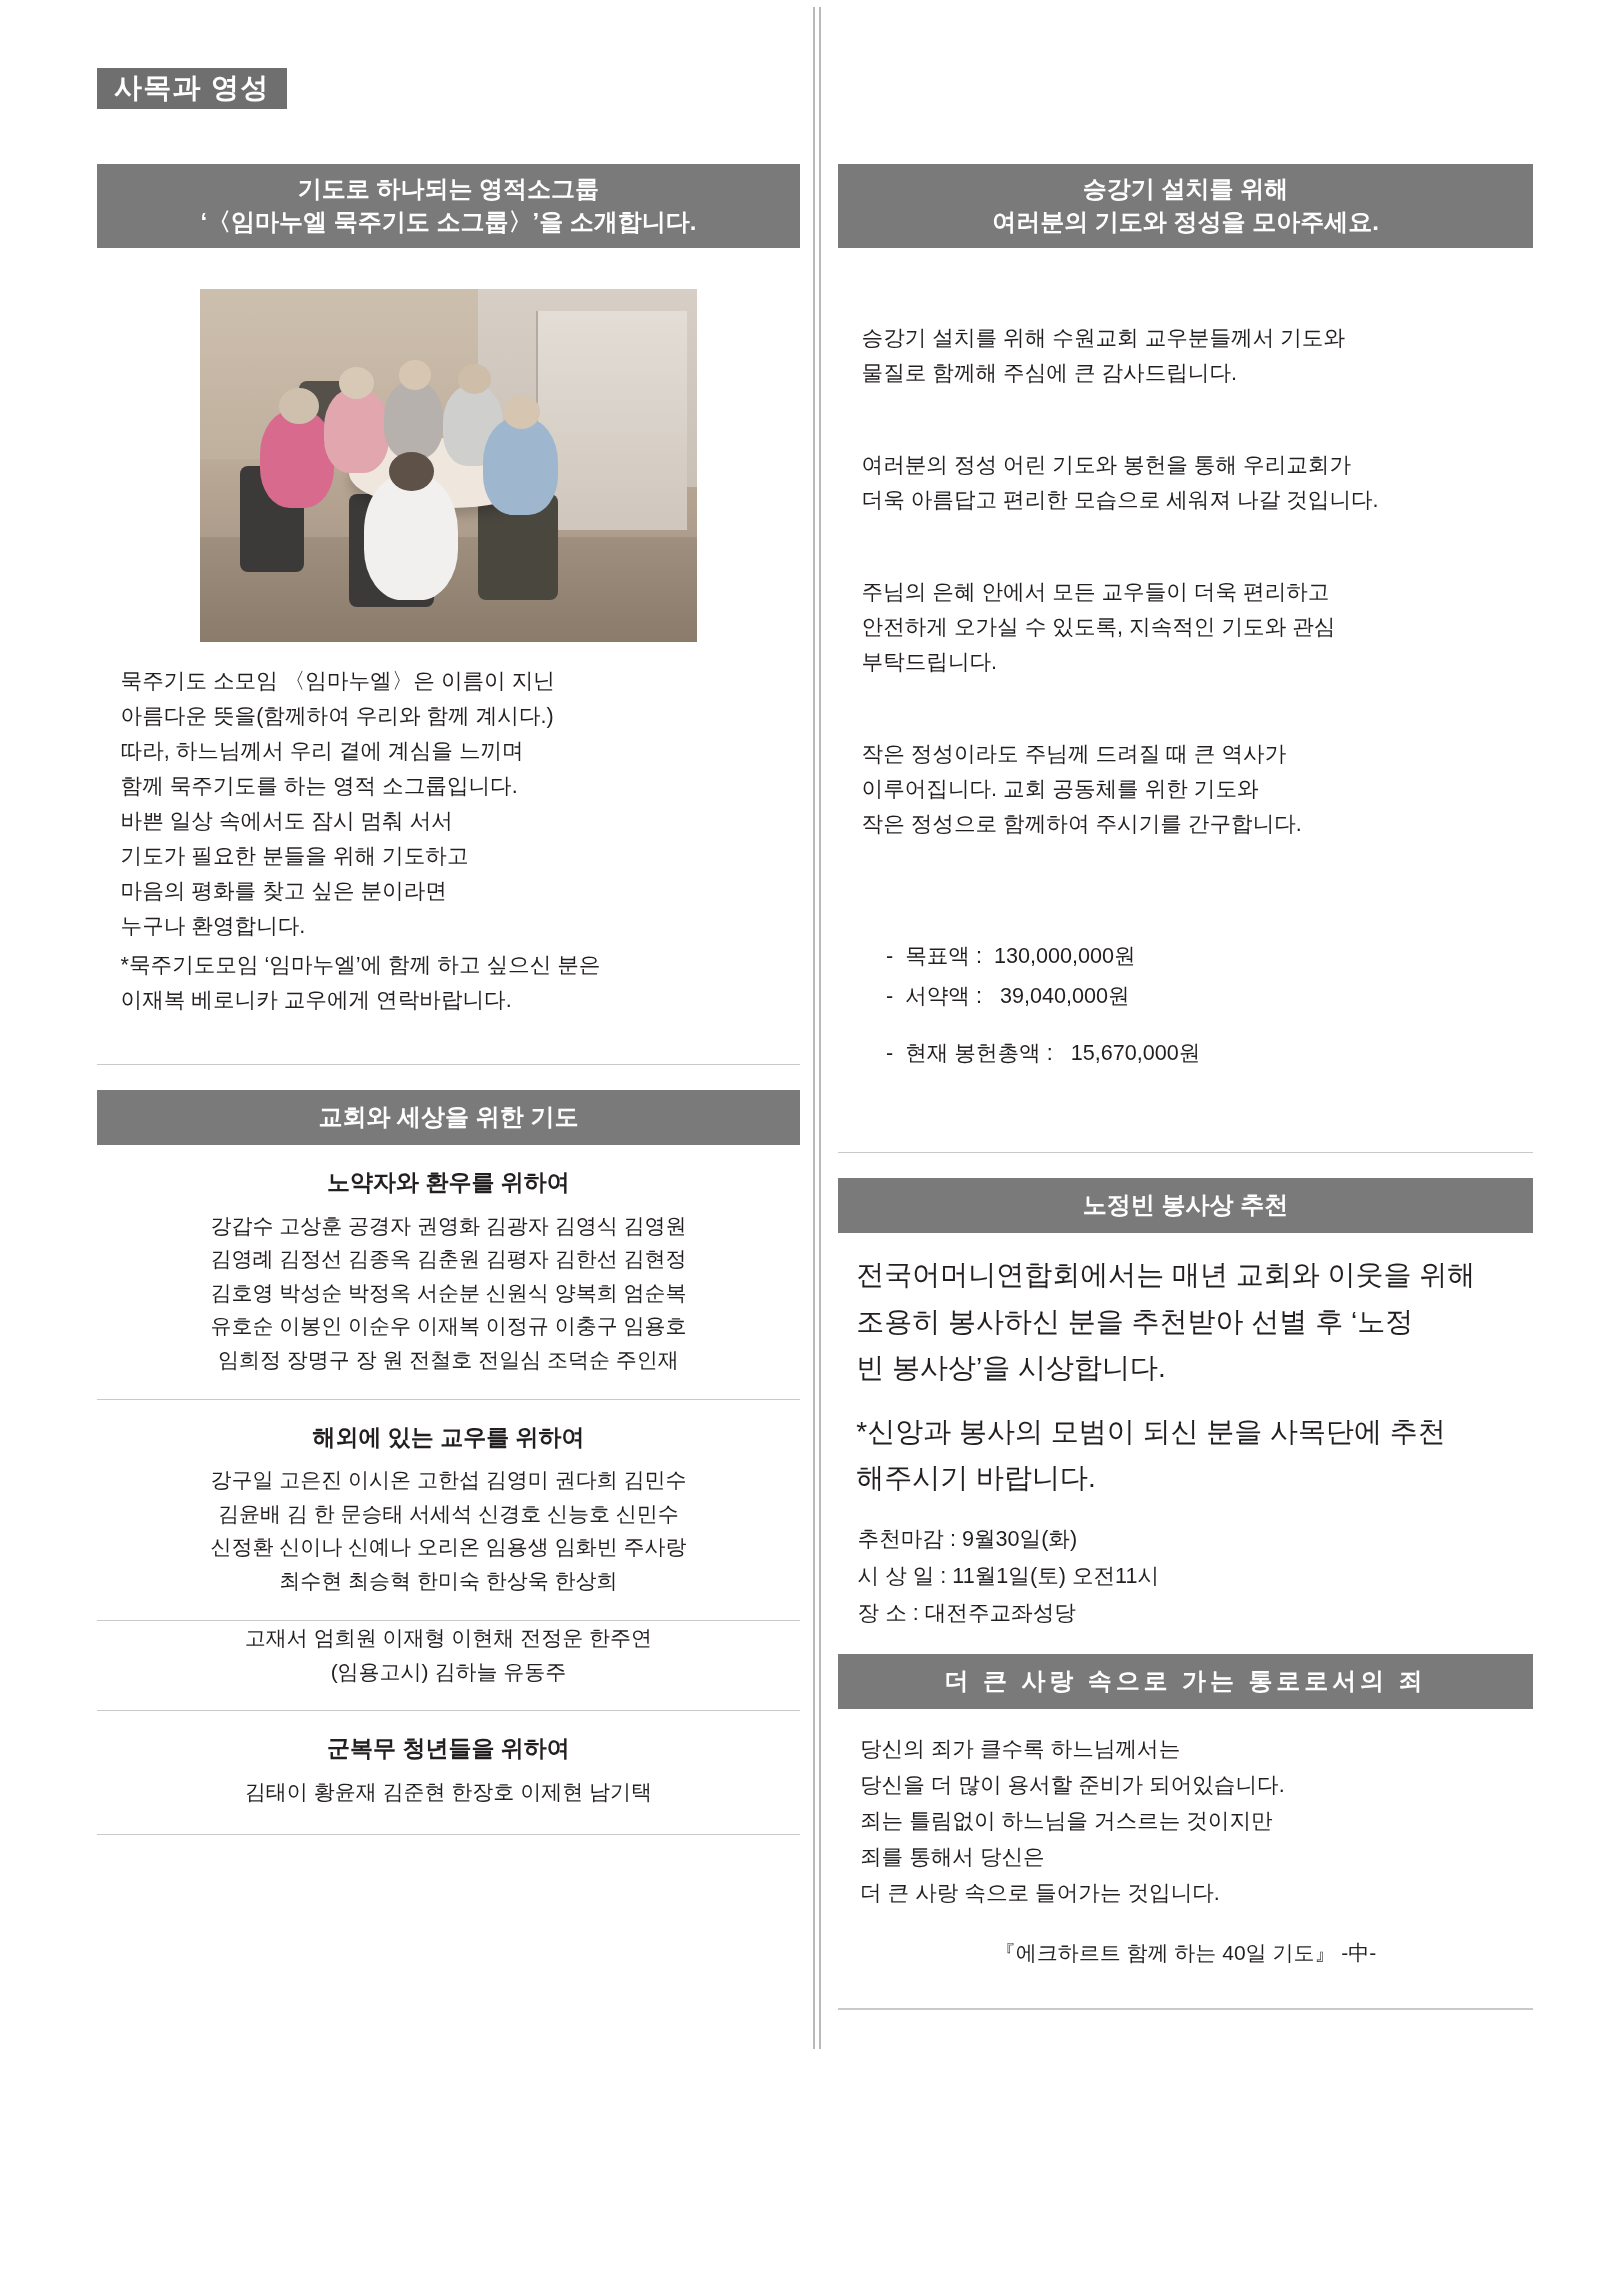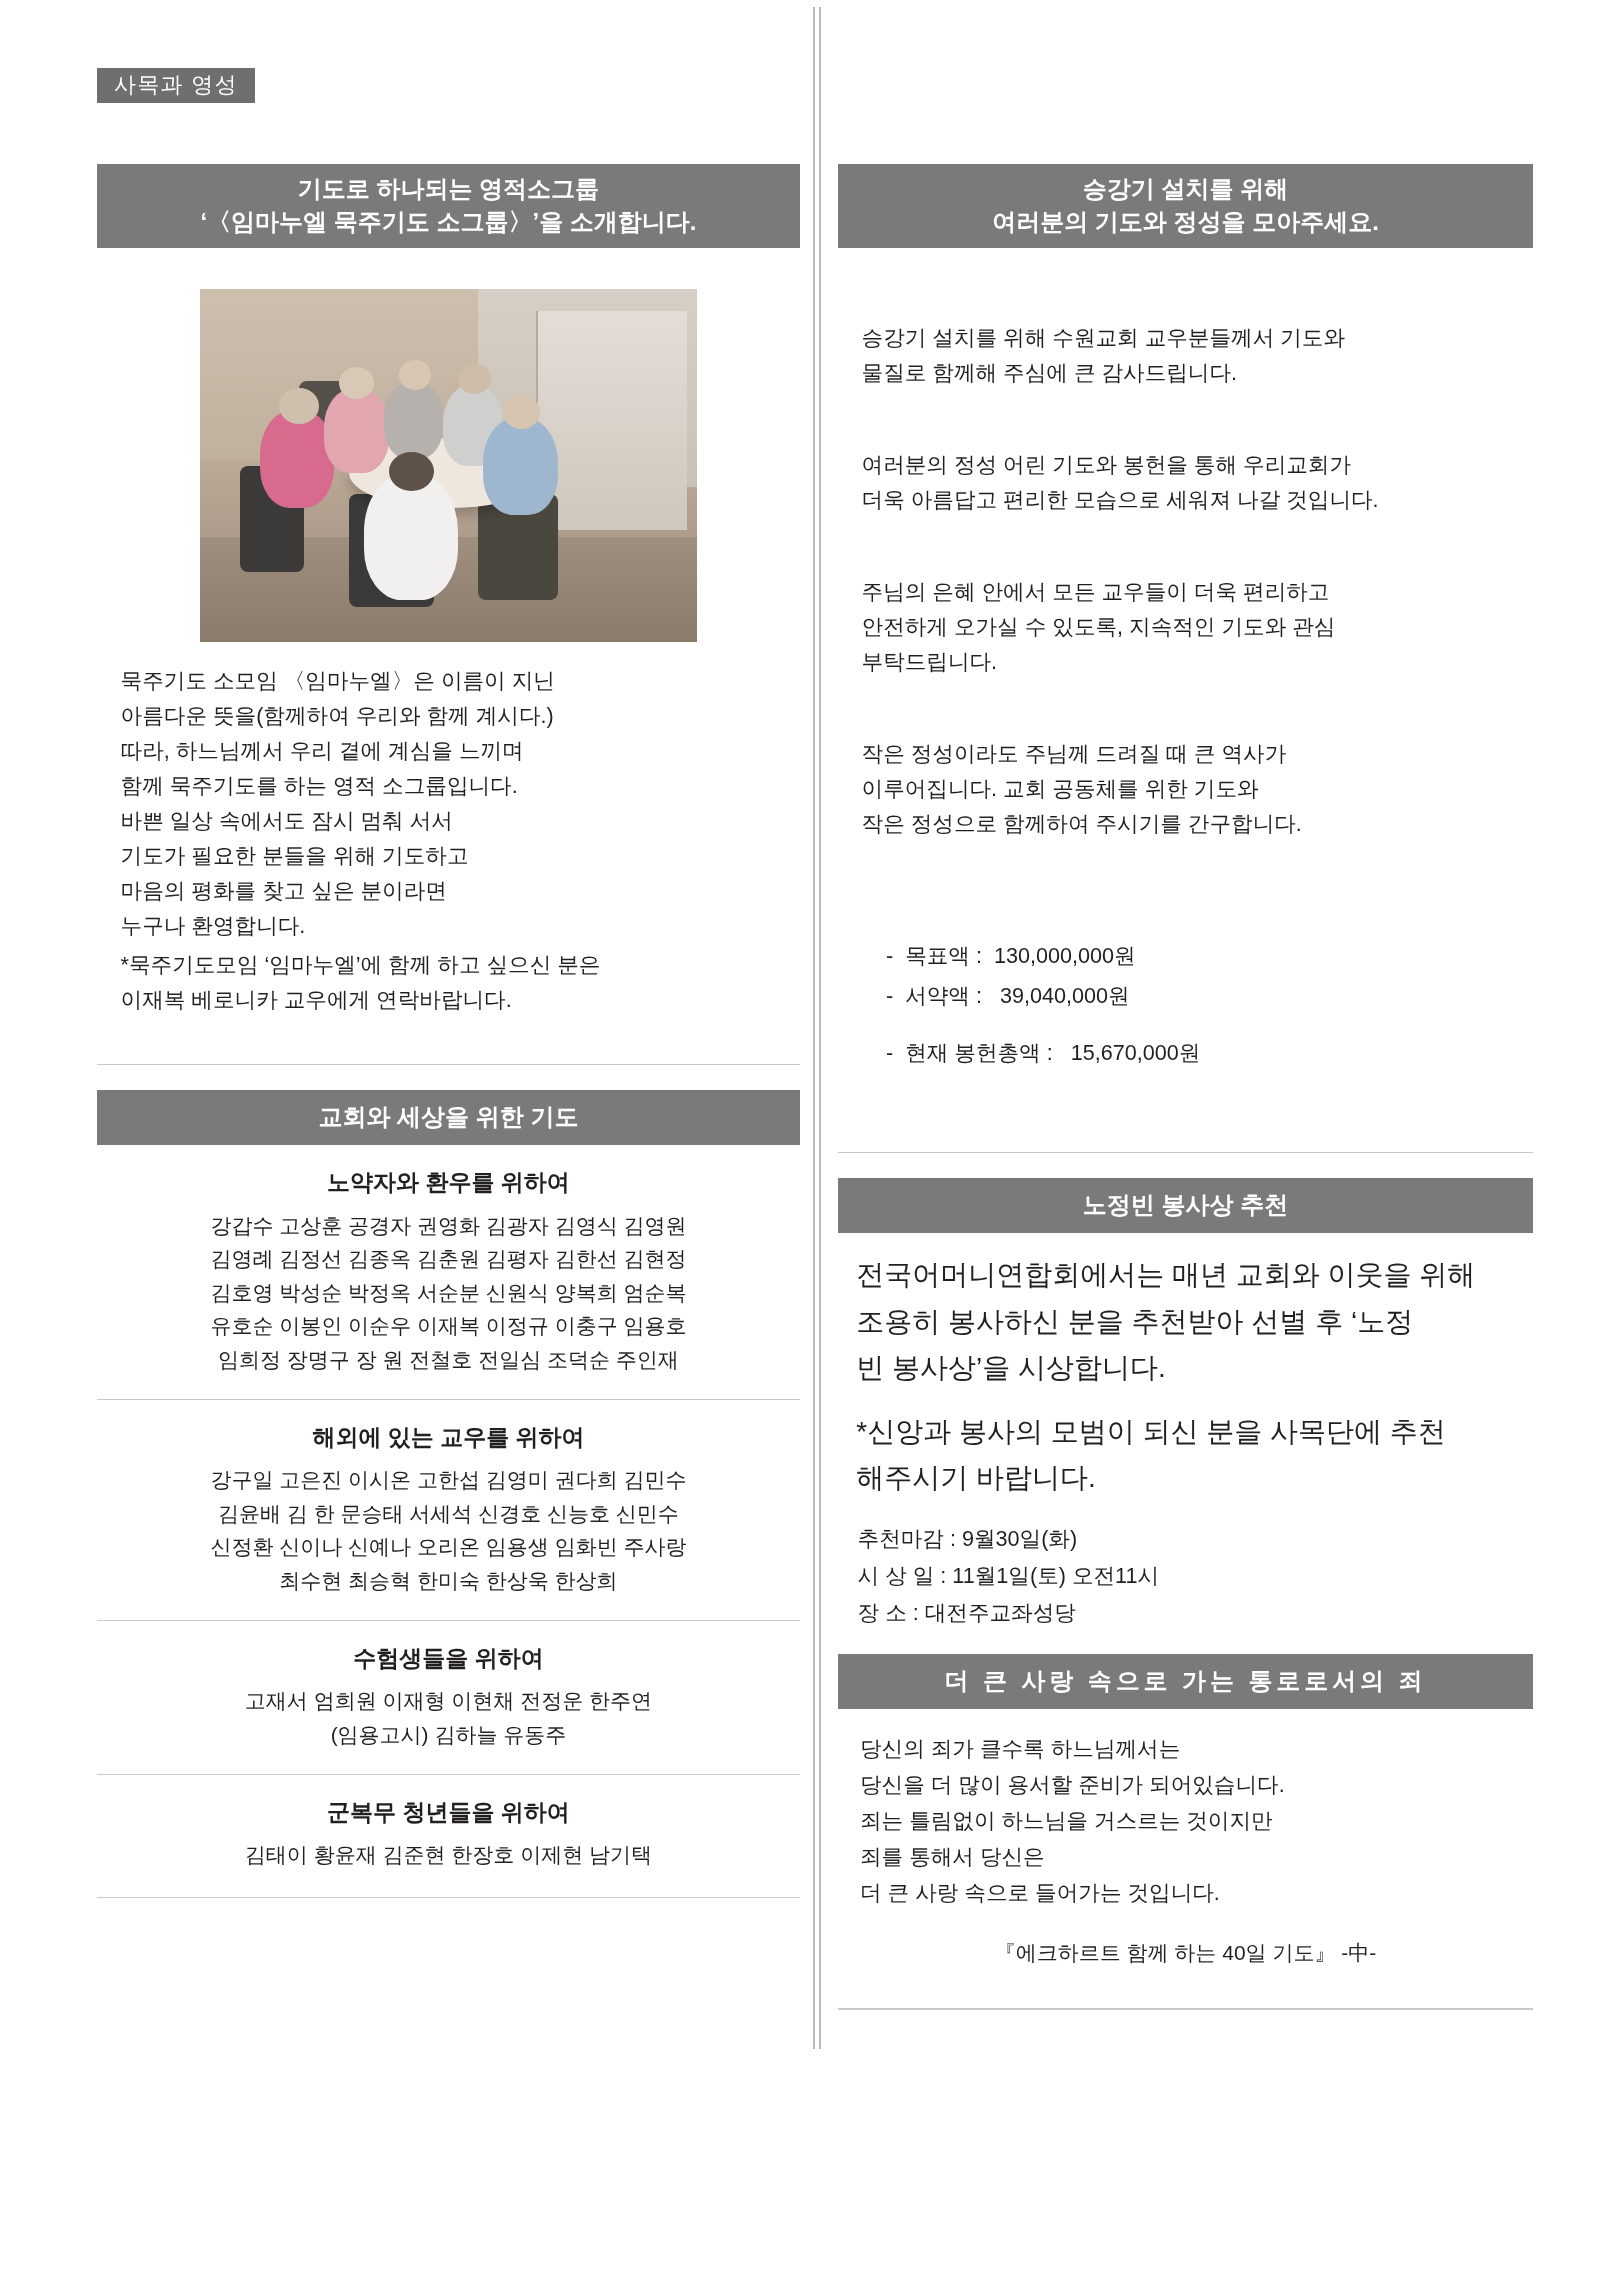--- a/index.html
+++ b/index.html
@@ -23,22 +23,22 @@
     padding: 0;
   }
 
   
   .section-tag {
     position: absolute;
     left: 97px;
     top: 68px;
     background: #6f6f6f;
     color: #ffffff;
-    font-size: 22px;
-    font-weight: normal;
+    font-size: 28px;
+    font-weight: bold;
     letter-spacing: 1.3px;
     padding: 5.9px 17px 7.2px 17px;
     line-height: 1;
   }
 
   
   .columns {
     position: absolute;
     left: 97px;
     top: 164px;
@@ -274,21 +274,20 @@
       <div class="hr" style="margin-top:22px;"></div>
 
       <div class="sub-h">해외에 있는 교우를 위하여</div>
       <div class="names">강구일 고은진 이시온 고한섭 김영미 권다희 김민수
 김윤배 김  한 문승태 서세석 신경호 신능호 신민수
 신정환 신이나 신예나 오리온 임용생 임화빈 주사랑
 최수현 최승혁 한미숙 한상욱 한상희</div>
 
       <div class="hr" style="margin-top:22px;"></div>
 
-      <div class="sub-h">수험생들을 위하여</div>
       <div class="names">고재서 엄희원 이재형 이현채 전정운 한주연
 (임용고시) 김하늘 유동주</div>
 
       <div class="hr" style="margin-top:22px;"></div>
 
       <div class="sub-h">군복무 청년들을 위하여</div>
       <div class="names">김태이 황윤재 김준현 한장호 이제현 남기택</div>
 
       <div class="hr" style="margin-top:25px;"></div>
     </div>

